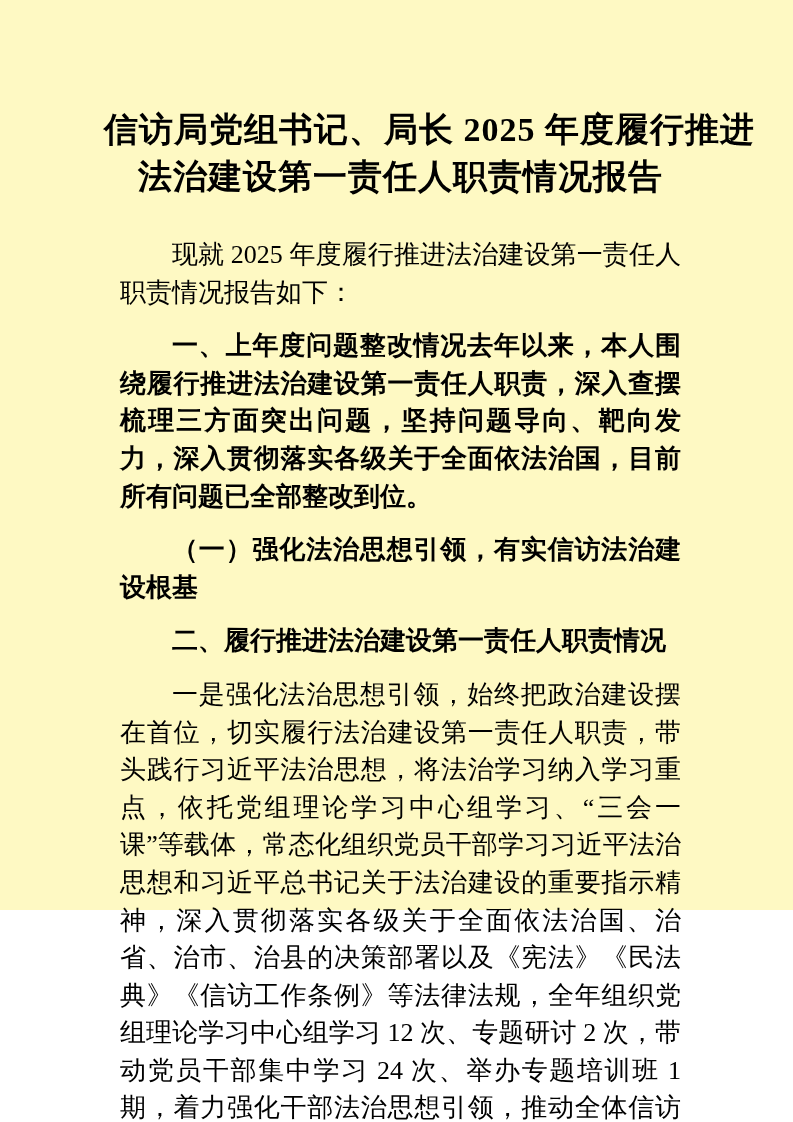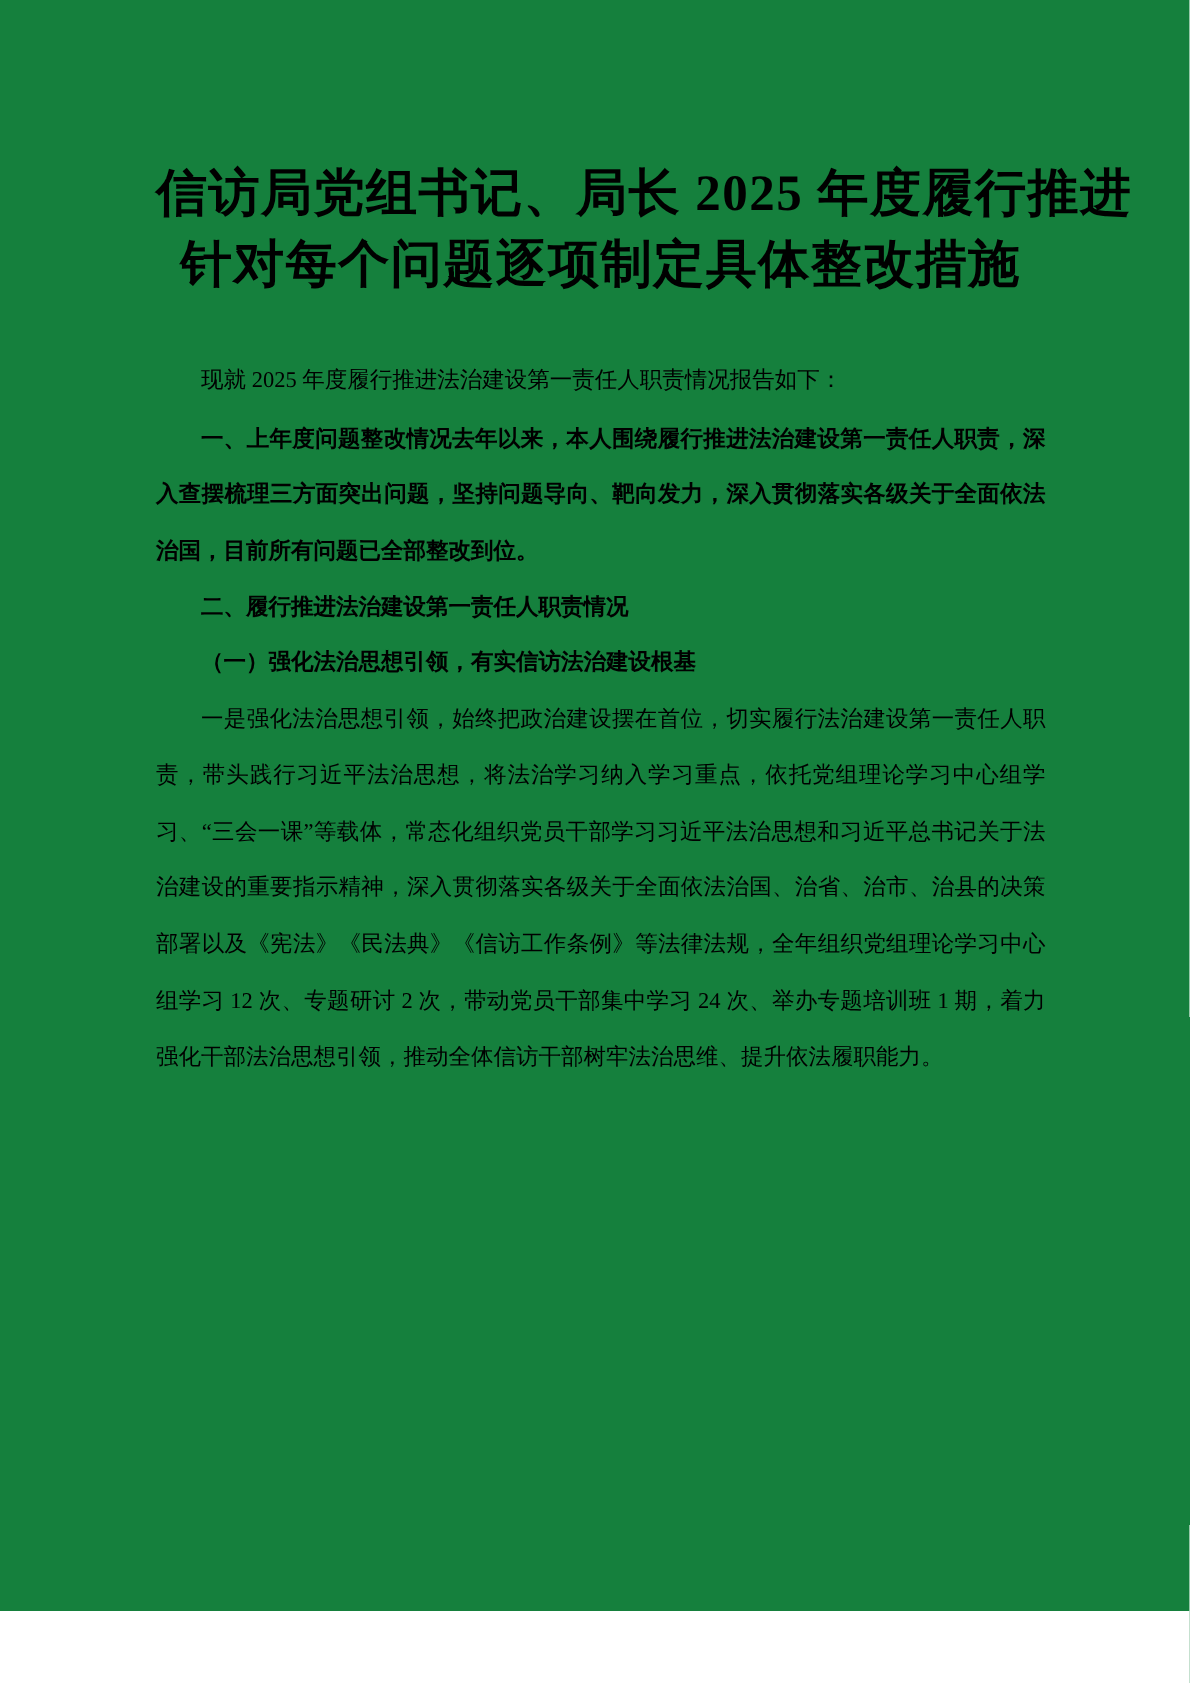--- a/index.html
+++ b/index.html
@@ -9,41 +9,41 @@
   }
   body {
     width: 793px;
     height: 1122px;
     overflow: hidden;
     color: #000000;
   }
   .page {
     box-sizing: border-box;
     width: 793px;
-    height: 1074px;
-    background: #15803d;
+    height: 910px;
+    background: #fef9c3;
     padding: 106px 96px 40px 104px;
   }
   .doc-title {
     margin: 0 0 36px 0;
     text-align: center;
     font-family: "Liberation Serif", "DejaVu Serif", serif;
     font-weight: 700;
     font-size: 34px;
     line-height: 47px;
     letter-spacing: 1px;
   }
   .title-line {
     display: block;
     white-space: nowrap;
   }
   .doc-body p.para {
-    margin: 0;
+    margin: 16px;
     padding: 0;
-    font-size: 15px;
+    font-size: 26px;
     line-height: 37.6px;
     text-align: justify;
     text-indent: 2em;
     font-family: "Liberation Serif", "DejaVu Serif", serif;
     font-weight: 400;
     word-break: break-all;
   }
   .doc-body p.para.hei-bold {
     font-family: "Liberation Sans", "DejaVu Sans", sans-serif;
     font-weight: 700;
@@ -53,31 +53,31 @@
     font-weight: 700;
   }
 </style>
 </head>
 <body>
 
 <div class="page">
 
   <h1 class="doc-title">
     <span class="title-line">信访局党组书记、局长 2025 年度履行推进</span>
-    <span class="title-line">针对每个问题逐项制定具体整改措施</span>
+    <span class="title-line">法治建设第一责任人职责情况报告</span>
   </h1>
 
   <div class="doc-body">
 
     <p class="para normal">现就 2025 年度履行推进法治建设第一责任人职责情况报告如下：</p>
 
     <p class="para hei-bold">一、上年度问题整改情况去年以来，本人围绕履行推进法治建设第一责任人职责，深入查摆梳理三方面突出问题，坚持问题导向、靶向发力，深入贯彻落实各级关于全面依法治国，目前所有问题已全部整改到位。</p>
 
+    <p class="para kai-bold">（一）强化法治思想引领，有实信访法治建设根基</p>
+
     <p class="para hei-bold">二、履行推进法治建设第一责任人职责情况</p>
-
-    <p class="para kai-bold">（一）强化法治思想引领，有实信访法治建设根基</p>
 
     <p class="para normal">一是强化法治思想引领，始终把政治建设摆在首位，切实履行法治建设第一责任人职责，带头践行习近平法治思想，将法治学习纳入学习重点，依托党组理论学习中心组学习、“三会一课”等载体，常态化组织党员干部学习习近平法治思想和习近平总书记关于法治建设的重要指示精神，深入贯彻落实各级关于全面依法治国、治省、治市、治县的决策部署以及《宪法》《民法典》《信访工作条例》等法律法规，全年组织党组理论学习中心组学习 12 次、专题研讨 2 次，带动党员干部集中学习 24 次、举办专题培训班 1 期，着力强化干部法治思想引领，推动全体信访干部树牢法治思维、提升依法履职能力。</p>
 
 
   </div>
 
 </div>
 
 </body></html>

